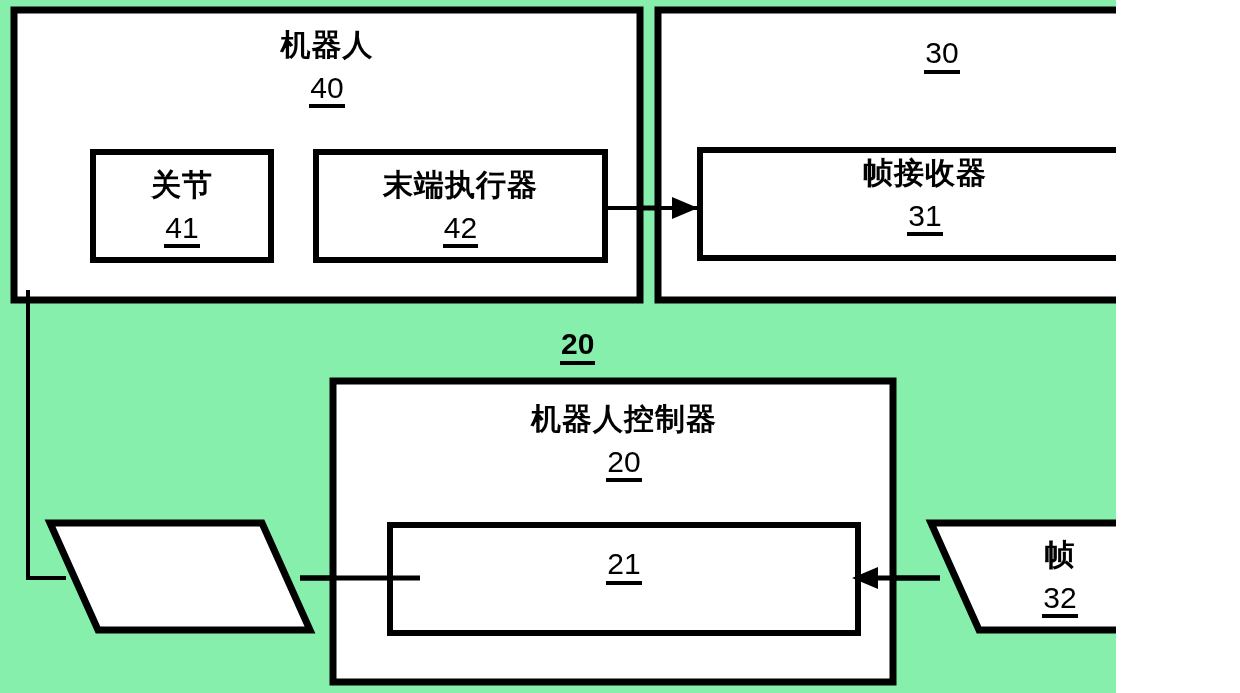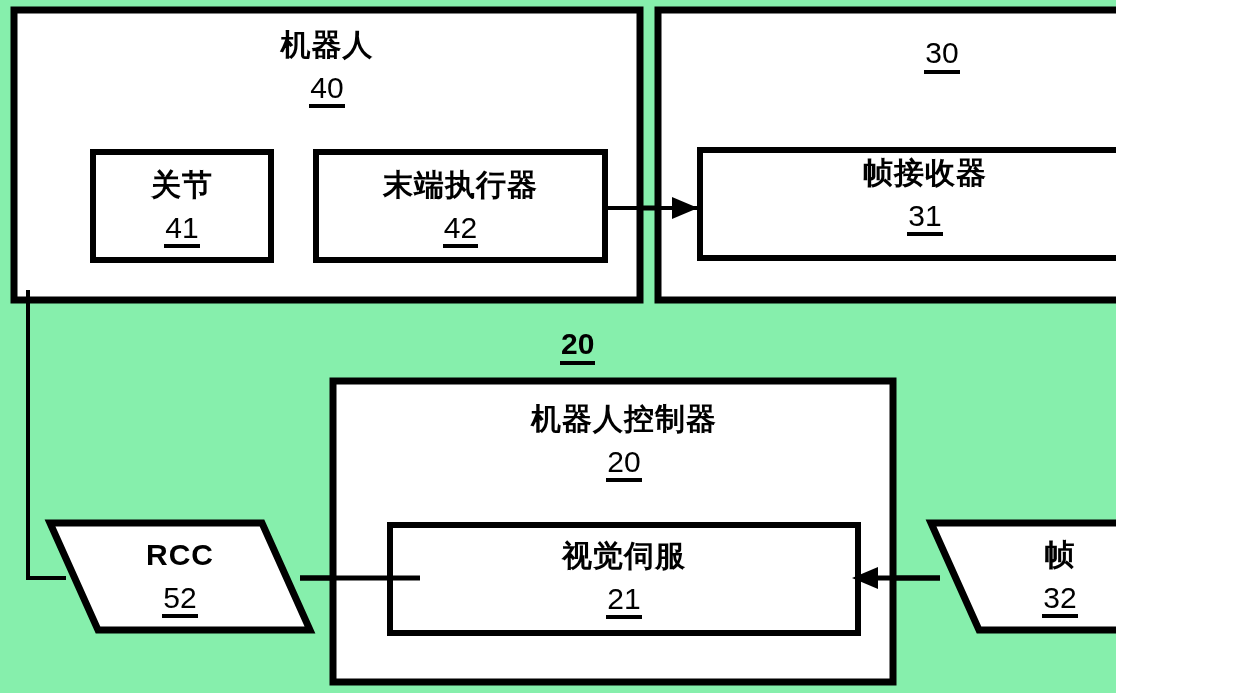--- a/index.html
+++ b/index.html
@@ -174,27 +174,22 @@
   <div class="ref-only lbl-system">
     <span class="ref">20</span>
   </div>
 
   <div class="node-label lbl-controller">
     <span class="title">机器人控制器</span>
     <span class="ref">20</span>
   </div>
 
   <div class="node-label lbl-visualserv">
-    <span class="title">视觉伺服</span>
     <span class="ref">21</span>
   </div>
 
-  <div class="node-label lbl-rcc">
-    <span class="title">RCC</span>
-    <span class="ref">52</span>
-  </div>
 
   <div class="node-label lbl-frame">
     <span class="title">帧</span>
     <span class="ref">32</span>
   </div>
 
 </div>
 
 </body></html>

